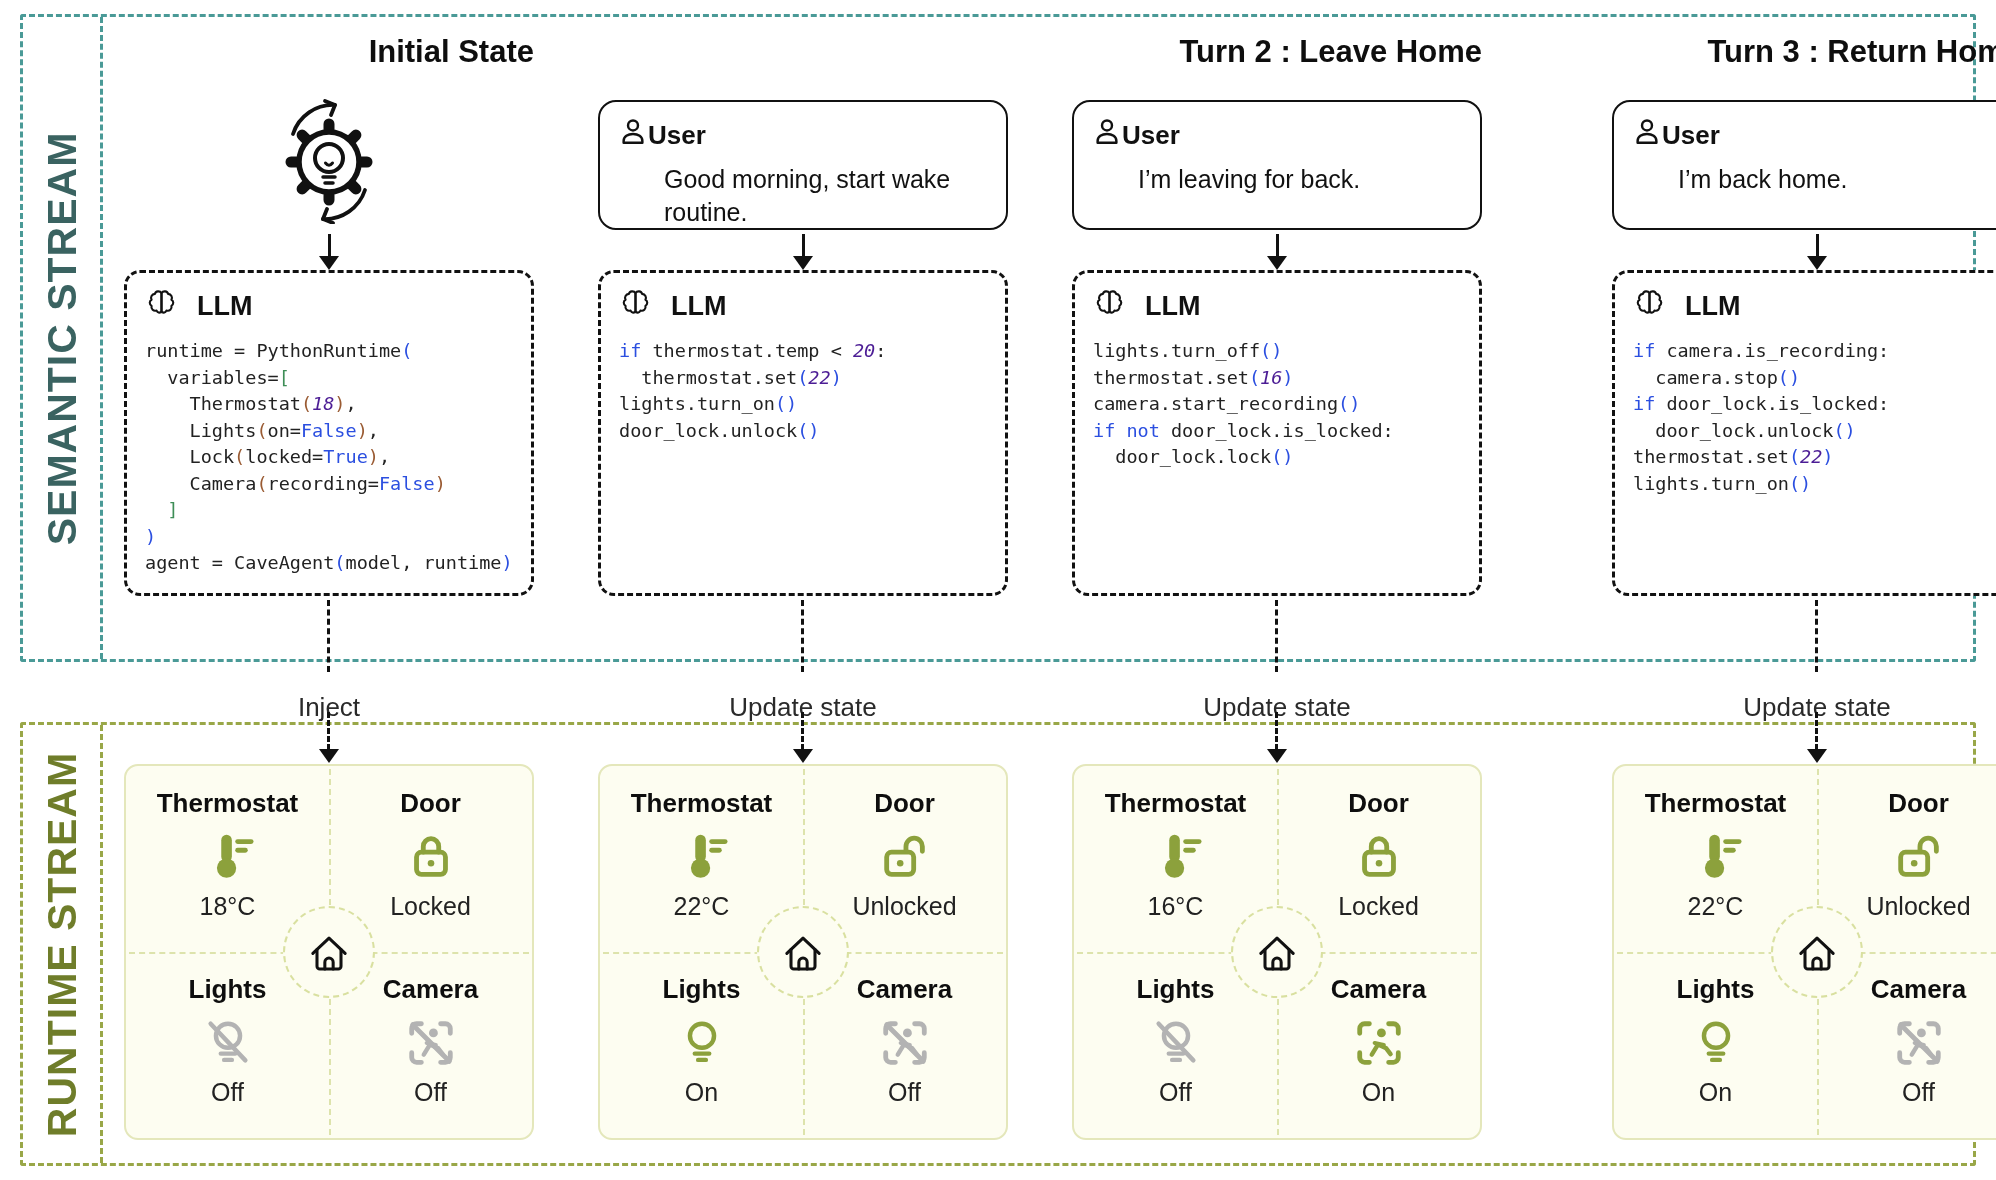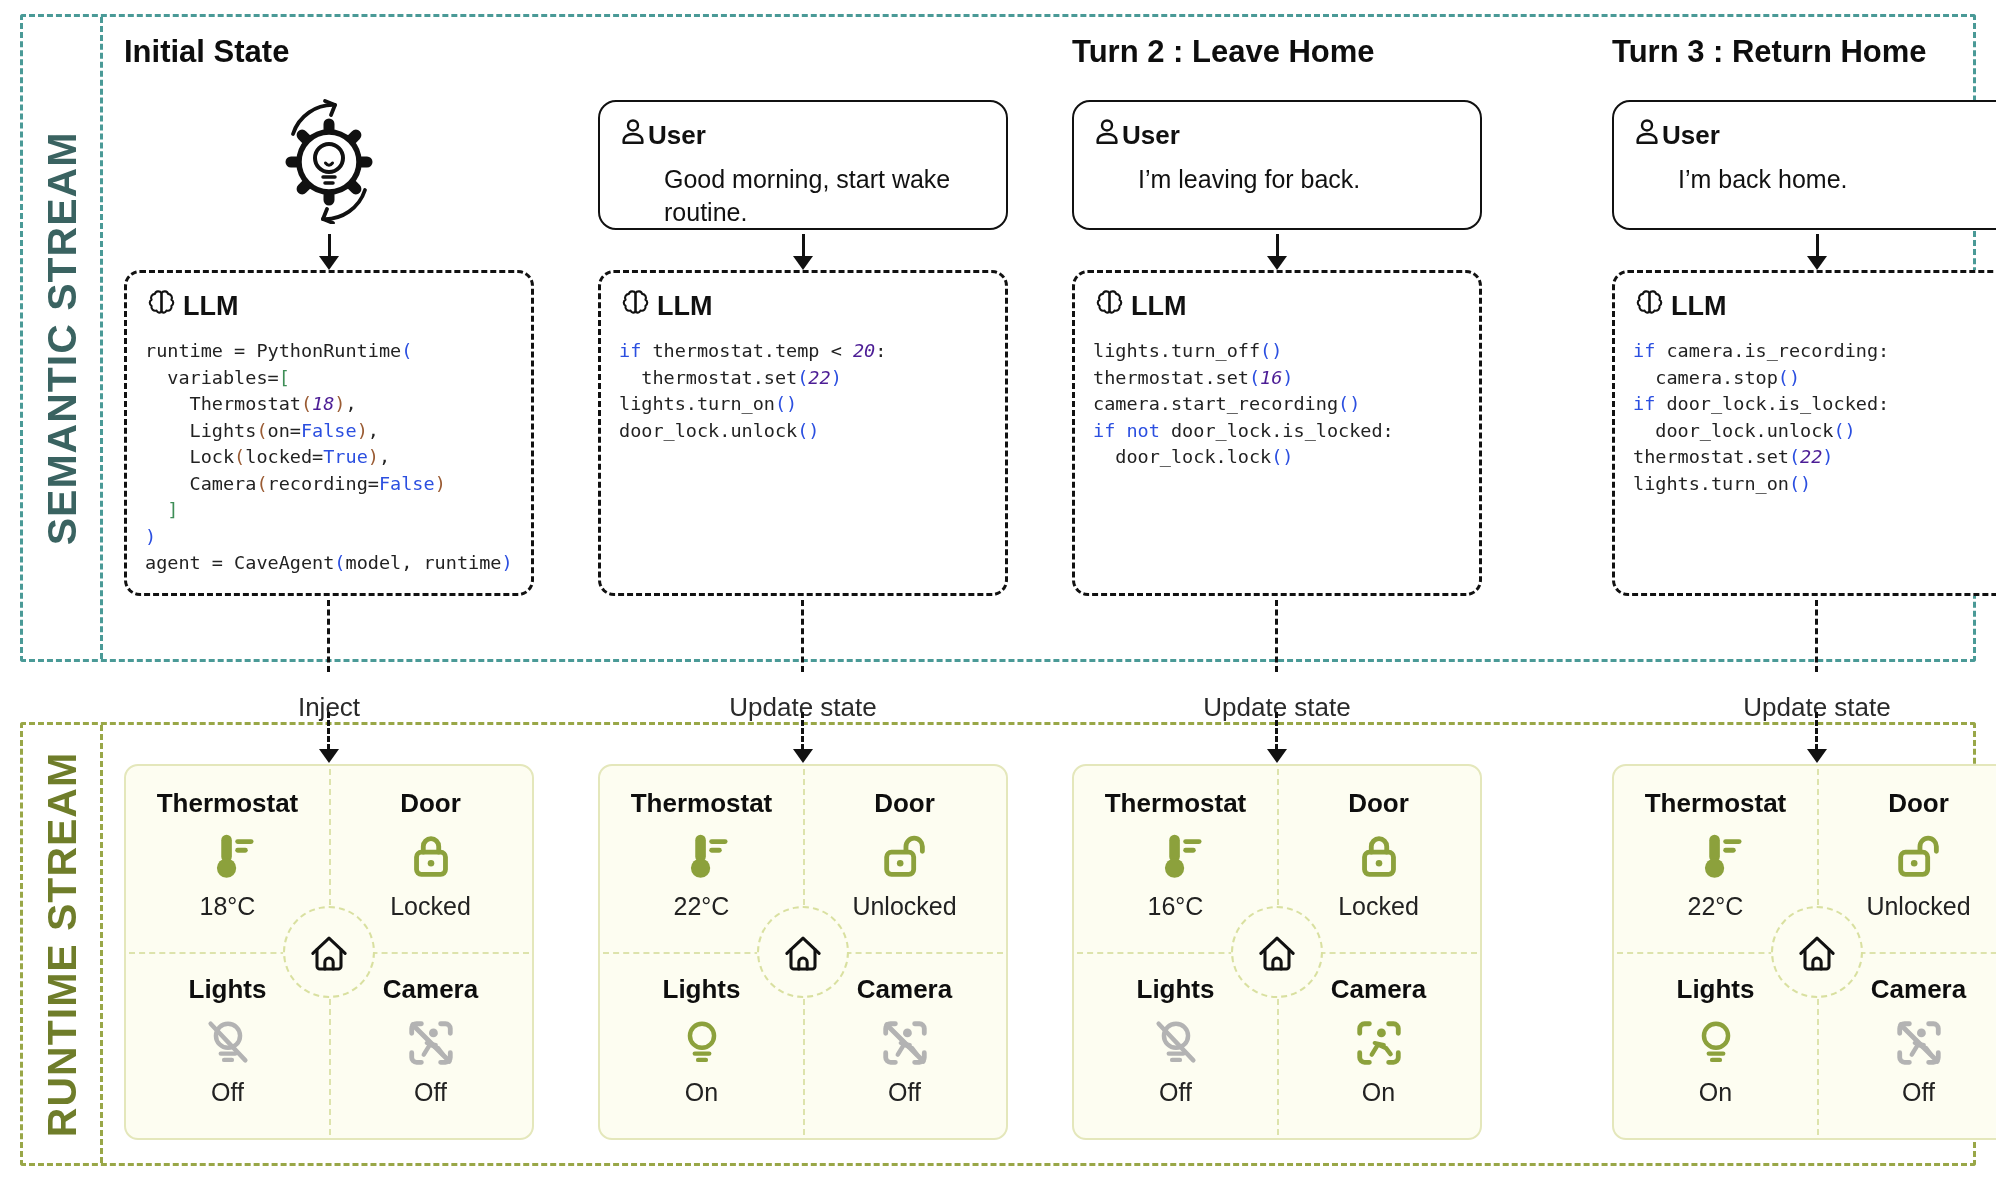--- a/index.html
+++ b/index.html
@@ -15,39 +15,39 @@
   .run-sep{left:77px;border-left:3px dashed #99a748;}
   .v-label-wrap{position:absolute;left:0;top:0;width:80px;height:100%;
                 display:flex;align-items:center;justify-content:center;}
   .v-label{transform:rotate(-90deg);white-space:nowrap;font-weight:bold;
            font-size:41px;letter-spacing:1px;}
   .sem-label{color:#3a6361;}
   .run-label{color:#6f7d2a;}
 
   
   .col{position:absolute;top:0;width:410px;height:1180px;}
-  .col-title{position:absolute;top:34px;left:0;width:100%;text-align:left;
+  .col-title{position:absolute;top:34px;left:0;width:100%;text-align:right;
              font-size:31px;font-weight:bold;color:#0e0e0e;}
   .init-icon{position:absolute;top:92px;left:139px;width:132px;height:132px;}
 
   .user-box{position:absolute;top:100px;left:0;width:410px;height:130px;
             box-sizing:border-box;border:2.5px solid #111;border-radius:18px;
             background:#fff;padding:15px 18px;}
   .user-head{display:flex;align-items:center;font-weight:bold;font-size:26px;}
   .user-msg{margin-left:46px;margin-top:9px;font-size:25px;line-height:1.32;color:#111;}
 
   .v-arrow{position:absolute;left:50%;top:234px;width:0;height:22px;
            border-left:3px solid #111;margin-left:-1.5px;}
   .v-arrow-head{position:absolute;left:50%;top:256px;width:0;height:0;margin-left:-10px;
            border:10px solid transparent;border-top:14px solid #111;border-bottom:none;}
 
   .llm-box{position:absolute;top:270px;left:0;width:410px;height:326px;
            box-sizing:border-box;border:3.5px dashed #111;border-radius:16px;
            background:#fff;padding:15px 12px 12px 18px;}
-  .llm-head{display:flex;align-items:center;gap:5px;font-weight:bold;font-size:27px;}
+  .llm-head{display:flex;align-items:center;gap:19px;font-weight:bold;font-size:27px;}
   .code{margin-top:13px;font-family:"DejaVu Sans Mono", monospace;font-size:18.5px;
         line-height:26.5px;color:#222;}
   .code-line{white-space:pre;}
   .tk-pl{color:#222;}
   .tk-kw{color:#2b4fe0;}
   .tk-num{color:#4c1d95;font-style:italic;}
   .tk-p1{color:#2b4fe0;}
   .tk-p2{color:#3e8e57;}
   .tk-p3{color:#9a5b33;}
 

